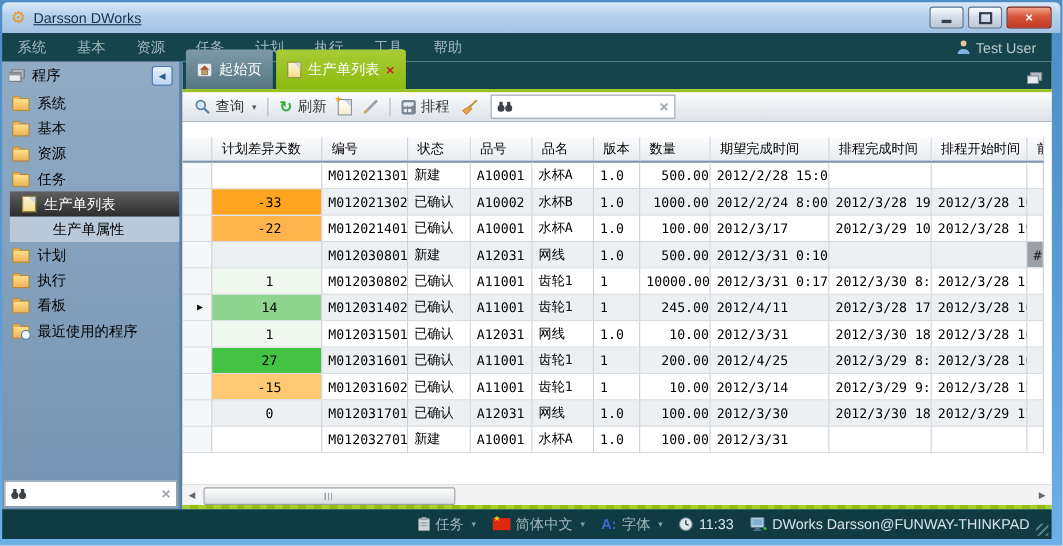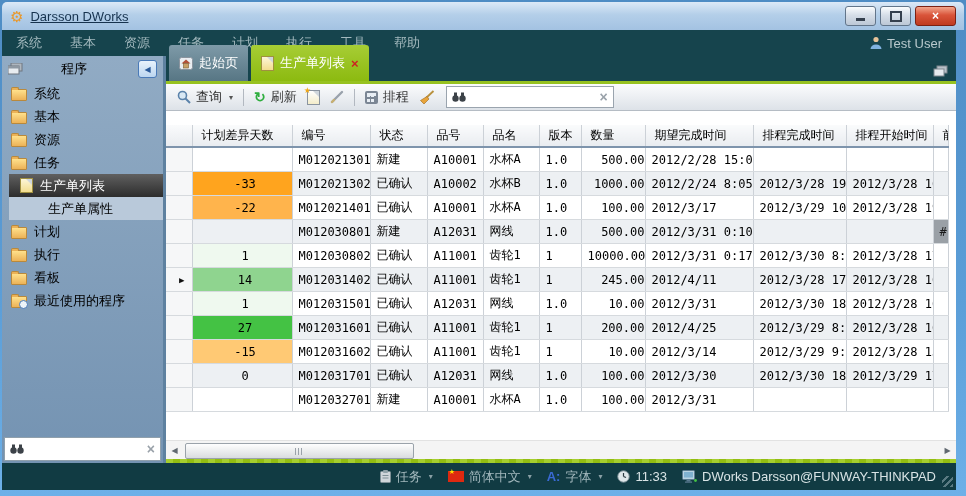--- a/index.html
+++ b/index.html
@@ -20,21 +20,21 @@
   
   .menubar{position:absolute;left:2px;top:30px;right:10px;height:26px;background:#16444d;
     display:flex;align-items:center;color:#a3b9be;font-size:13px;}
   .menu-item{padding:0 14px;cursor:default;}
   .user-area{margin-left:auto;display:flex;align-items:center;gap:5px;color:#b9c9cd;padding-right:14px;}
   
   .bodyrow{position:absolute;left:2px;top:56px;right:10px;bottom:33px;display:flex;}
   
   .sidebar{width:161px;background:linear-gradient(180deg,#91abc4,#7493b2);border-right:3px solid #5e81a0;
     display:flex;flex-direction:column;}
-  .sb-header{height:26px;display:flex;align-items:center;padding:0 6px;color:#000;font-size:13px;gap:32px;}
+  .sb-header{height:26px;display:flex;align-items:center;padding:0 6px;color:#000;font-size:13px;}
   .sb-header .lbl{margin-left:6px;}
   .sb-collapse{margin-left:auto;width:17px;height:16px;background:linear-gradient(#e8f2fc,#bcd6f0);
     border:1px solid #4a7ab8;border-radius:3px;color:#2a5a9a;font-size:8px;display:flex;align-items:center;justify-content:center;}
   .sb-items{flex:1;}
   .sb-item{height:23px;display:flex;align-items:center;padding-left:9px;color:#000;font-size:13px;white-space:nowrap;overflow:hidden;}
   .sb-item .txt{margin-left:7px;}
   .sb-item.selected{margin-left:7px;padding-left:11px;background:linear-gradient(#606060,#2c2c2c);color:#fff;}
   .sb-item.sub{margin-left:7px;padding-left:32px;background:#b9c9da;}
   .sb-search{margin:2px;height:22px;background:#fff;border:1px solid #90a0ac;display:flex;align-items:center;padding:0 5px;gap:4px;}
   .sb-search input{flex:1;border:none;outline:none;height:16px;font-size:12px;min-width:0;background:transparent;}
@@ -327,21 +327,21 @@
               </tr>
               <tr class="alt">
                 <td class="selcell"></td>
                 <td class="diff" style="background: rgb(255, 164, 30);">-33</td>
                 <td>M012021302</td>
                 <td>已确认</td>
                 <td>A10002</td>
                 <td>水杯B</td>
                 <td>1.0</td>
                 <td class="num">1000.00</td>
-                <td>2012/2/24 8:05</td>
+                <td>2012/2/24 8:00</td>
                 <td>2012/3/28 19:10</td>
                 <td>2012/3/28 10:52</td>
                 <td></td>
               </tr>
               <tr>
                 <td class="selcell"></td>
                 <td class="diff" style="background: rgb(255, 180, 76);">-22</td>
                 <td>M012021401</td>
                 <td>已确认</td>
                 <td>A10001</td>

